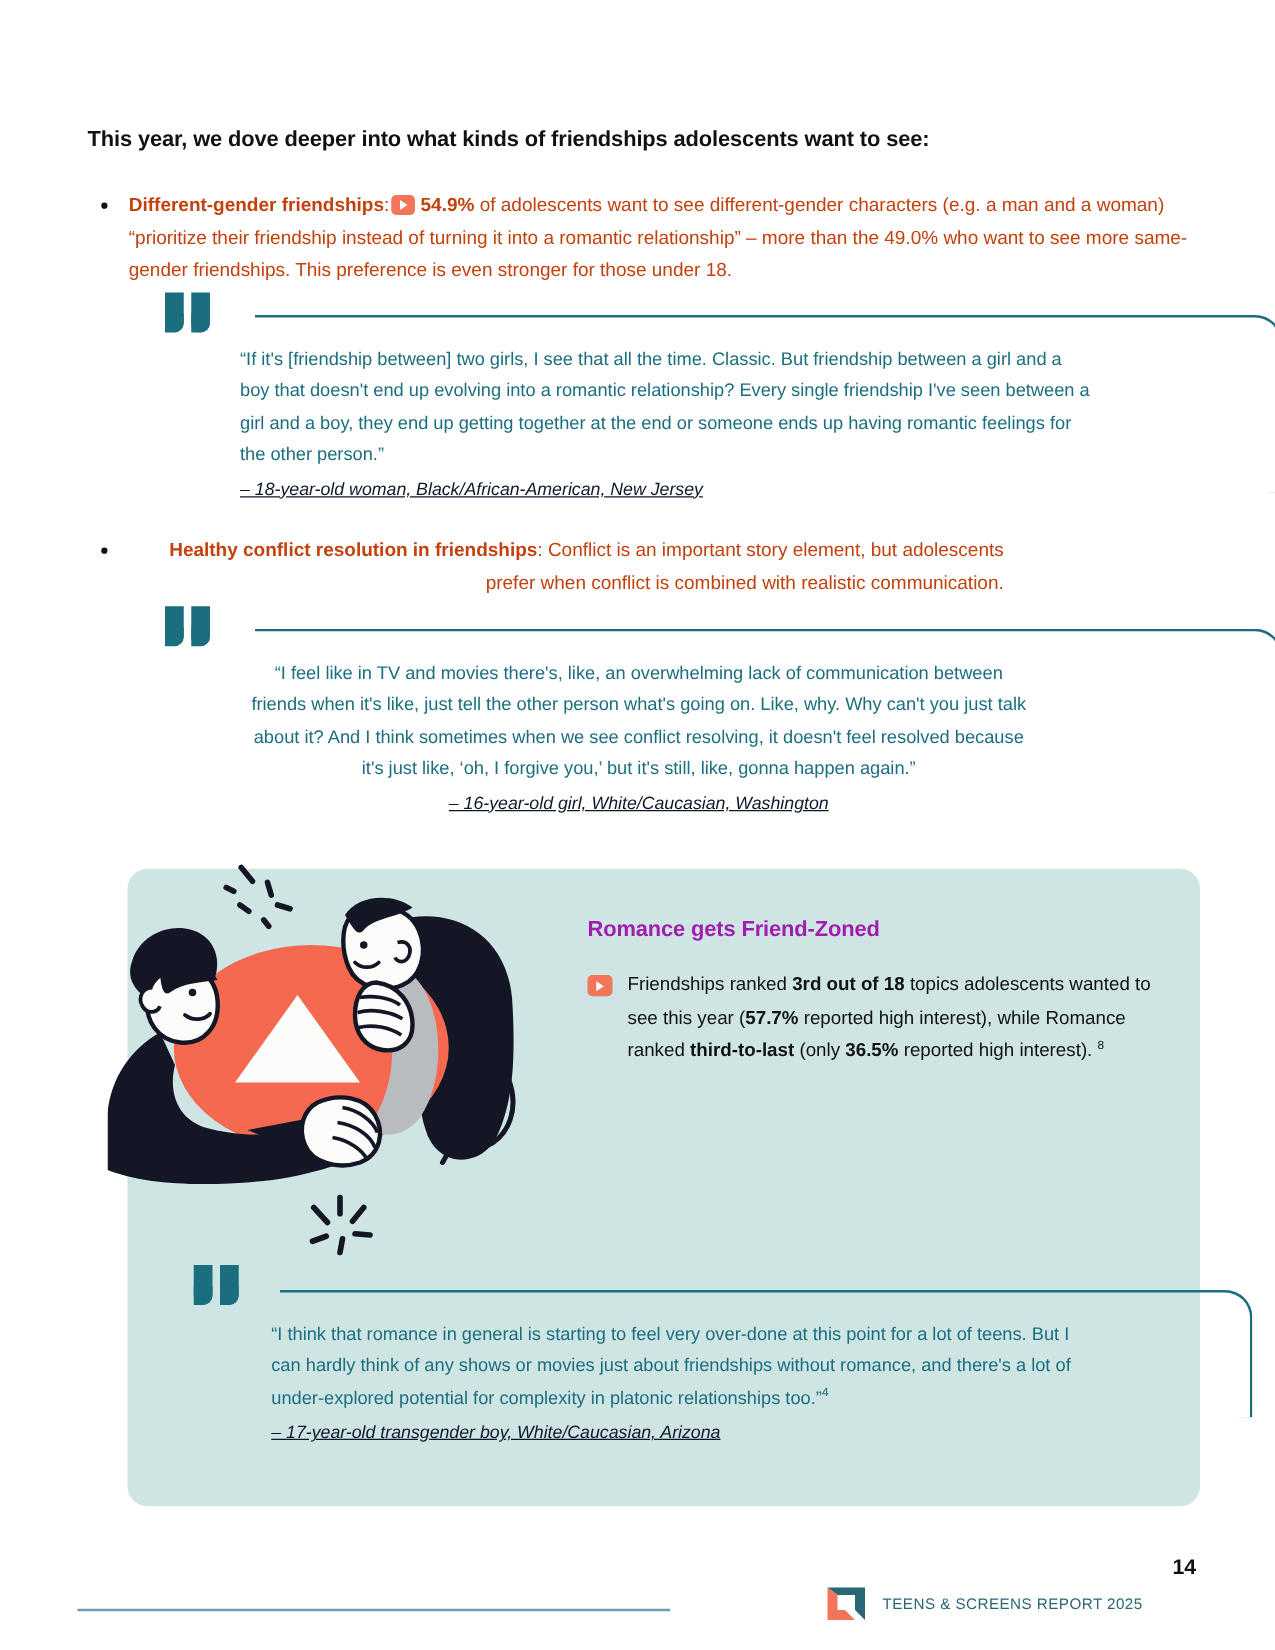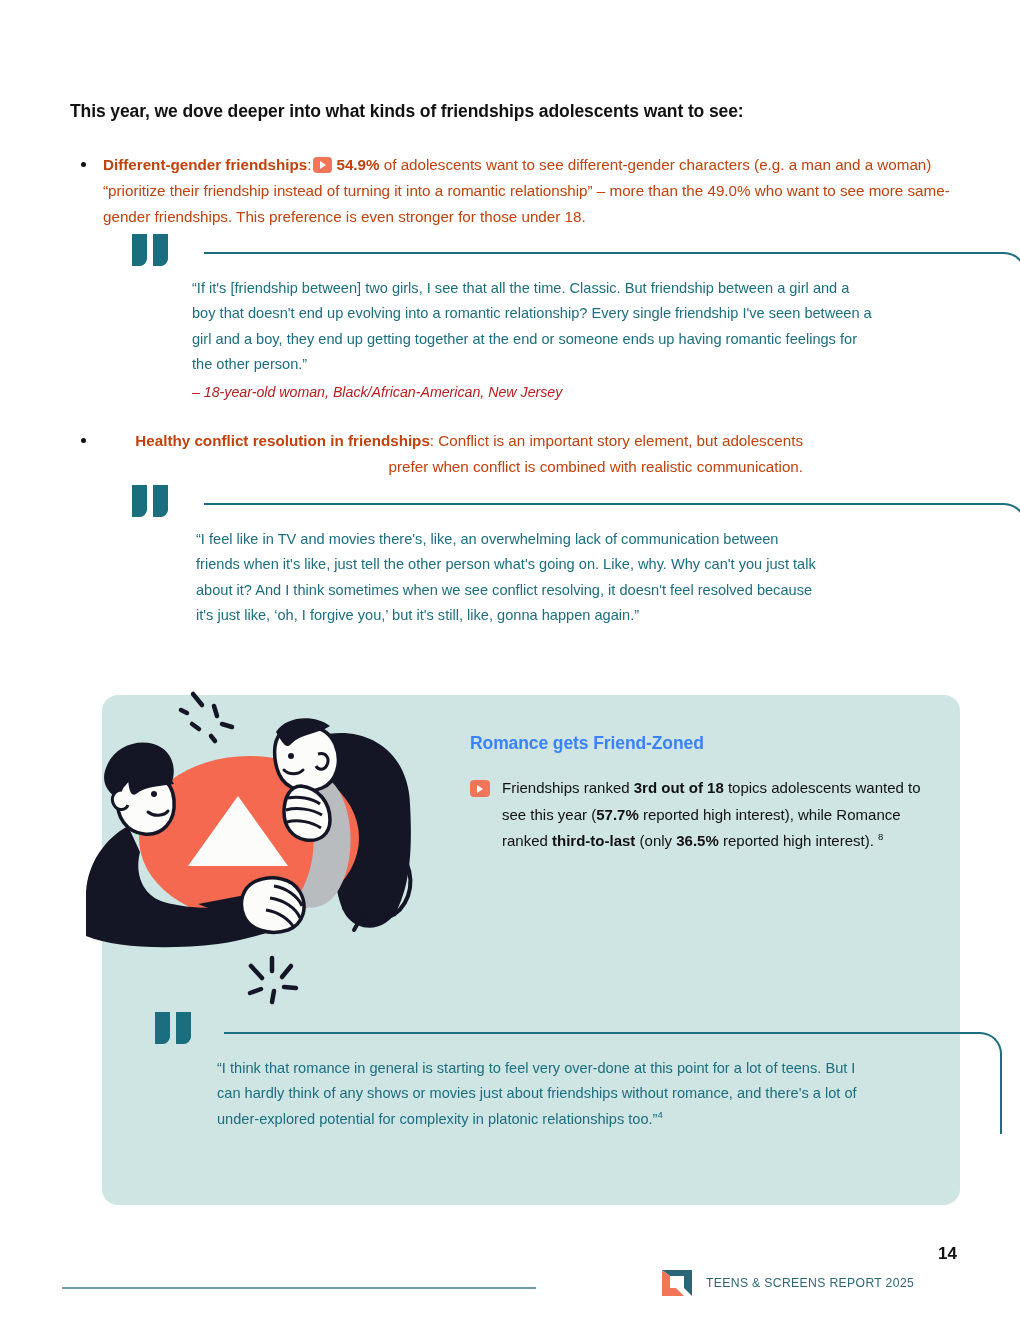--- a/index.html
+++ b/index.html
@@ -125,46 +125,47 @@
     pointer-events: none;
   }
 
   .quote-text {
     position: absolute;
     color: #1B6E7E;
     font-size: 14.6px;
     line-height: 1.74;
   }
   .quote-attr {
-    color: #b91c1c;
+    color: #0f172a;
     font-style: italic;
     font-size: 14.2px;
     display: block;
     margin-top: 2px;
+    text-decoration: underline;
   }
   .sup { font-size: 9.5px; vertical-align: super; }
 
   
   .panel {
     position: absolute;
     left: 102px;
     top: 695px;
     width: 858px;
     height: 510px;
     background: #CEE5E4;
     border-radius: 16px;
   }
 
   .panel-heading {
     position: absolute;
     left: 470px;
     top: 733px;
     font-size: 17.5px;
     font-weight: bold;
-    color: #3b82f6;
+    color: #a21caf;
     letter-spacing: -0.1px;
   }
 
   .panel-bullets {
     position: absolute;
     left: 470px;
     width: 460px;
   }
   .panel-bullet {
     position: relative;
@@ -261,28 +262,29 @@
     </div>
   </div>
 
   <div class="bullet-block" style="top:428px;text-align:right;">
     <div class="bullet-row" style="width:700px;">
       <span class="bullet-dot"></span>
       <span class="lead">Healthy conflict resolution in friendships</span><span>:</span><span> Conflict is an important story element, but adolescents prefer when conflict is combined with realistic communication.</span>
     </div>
   </div>
 
-  <div class="quote-wrap" style="left:132px; top:485px; width:770px; height:180px;">
+  <div class="quote-wrap" style="left:132px; top:485px; width:770px; height:180px;text-align:center;">
     <div class="quote-mark">
       <span class="q1"></span>
         <span class="q2"></span>
     </div>
     <div class="quote-bracket" style="left:72px; top:18px; width:820px; height:128px;"></div>
     <div class="quote-text" style="left:64px; top:42px; width:630px;">
       <span>“I feel like in TV and movies there's, like, an overwhelming lack of communication between friends when it's like, just tell the other person what's going on. Like, why. Why can't you just talk about it? And I think sometimes when we see conflict resolving, it doesn't feel resolved because it's just like, ‘oh, I forgive you,’ but it's still, like, gonna happen again.”</span>
+      <span class="quote-attr">– 16-year-old girl, White/Caucasian, Washington</span>
     </div>
   </div>
 
   <div class="panel"></div>
 
   <div class="illus">
     <svg viewBox="0 0 370 330" width="370" height="330" xmlns="http://www.w3.org/2000/svg">
 
       <g stroke="#141625" stroke-width="4.5" stroke-linecap="round" fill="none">
         <line x1="107" y1="8" x2="116" y2="19"></line>
@@ -363,20 +365,21 @@
 
 
   <div class="quote-wrap" style="left:155px; top:1012px; width:780px; height:175px;">
     <div class="quote-mark">
       <span class="q1"></span>
         <span class="q2"></span>
     </div>
     <div class="quote-bracket" style="left:69px; top:20px; width:776px; height:100px;"></div>
     <div class="quote-text" style="left:62px; top:44px; width:660px;">
       <span>“I think that romance in general is starting to feel very over-done at this point for a lot of teens. But I can hardly think of any shows or movies just about friendships without romance, and there's a lot of under-explored potential for complexity in platonic relationships too.”</span><span class="sup">4</span>
+      <span class="quote-attr">– 17-year-old transgender boy, White/Caucasian, Arizona</span>
     </div>
   </div>
 
   <div class="footer-rule"></div>
   <div class="footer-logo">
     <svg viewBox="0 0 34 30" width="34" height="30" xmlns="http://www.w3.org/2000/svg">
       <path d="M2 2 H32 L32 28 L24 20 L24 8 H10 Z" fill="#2A6676"></path>
       <path d="M2 2 L2 28 L24 28 L16 20 L10 20 L10 8 Z" fill="#F2755A"></path>
     </svg>
   </div>

